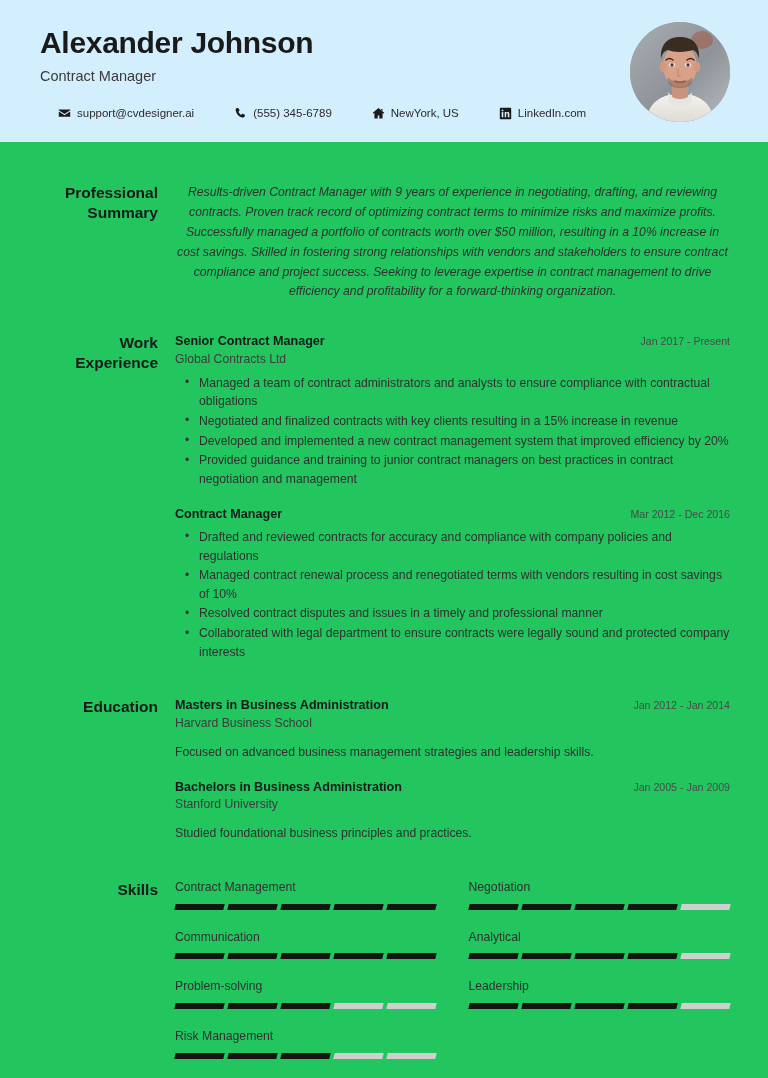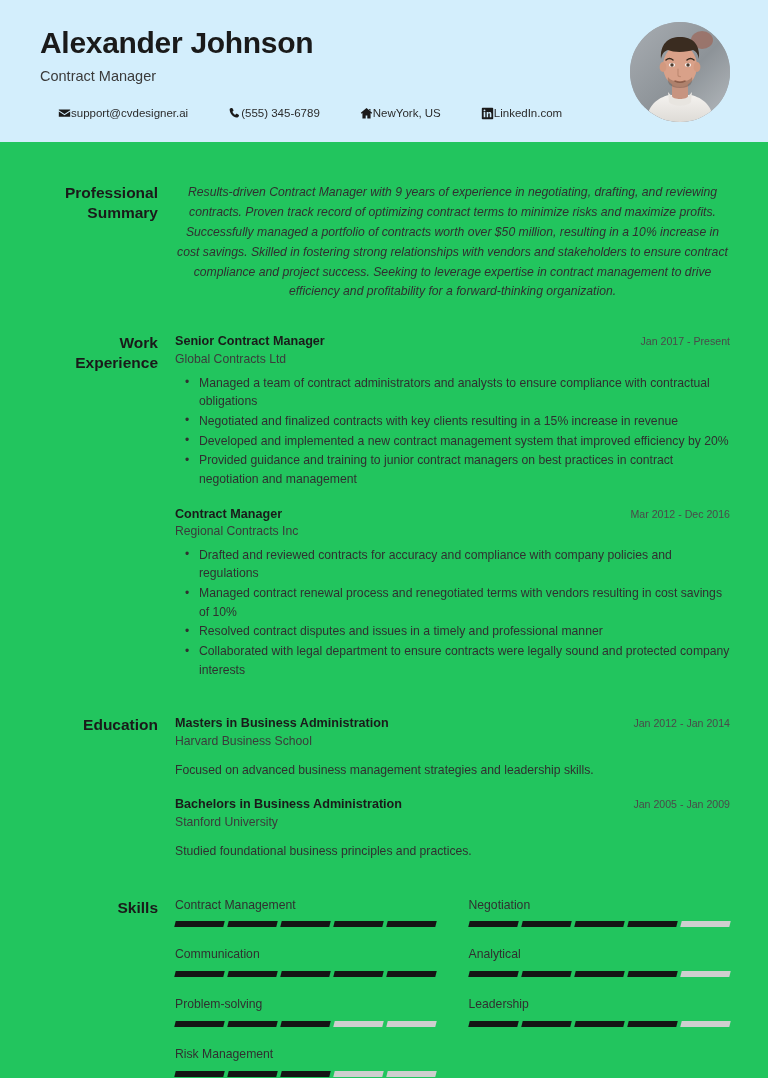--- a/index.html
+++ b/index.html
@@ -37,20 +37,21 @@
   }
   .contact-row {
     display: flex;
     align-items: center;
     margin-top: 23px;
     gap: 22px;
   }
   .contact-item {
     display: flex;
     align-items: center;
+    gap: 6px;
     font-size: 11.5px;
     color: #2b2b2b;
     white-space: nowrap;
     padding-left: 18px;
   }
   .contact-item .ico {
     display: inline-flex;
     align-items: center;
     justify-content: center;
     width: 13px;
@@ -290,21 +291,20 @@
               <li>Negotiated and finalized contracts with key clients resulting in a 15% increase in revenue</li>
               <li>Developed and implemented a new contract management system that improved efficiency by 20%</li>
               <li>Provided guidance and training to junior contract managers on best practices in contract negotiation and management</li>
             </ul>
           </div>
           <div class="entry">
             <div class="entry-head">
               <div class="entry-title">Contract Manager</div>
               <div class="entry-date">Mar 2012 - Dec 2016</div>
             </div>
-            <div class="entry-org">Regional Contracts Inc</div>
             <ul class="bullets">
               <li>Drafted and reviewed contracts for accuracy and compliance with company policies and regulations</li>
               <li>Managed contract renewal process and renegotiated terms with vendors resulting in cost savings of 10%</li>
               <li>Resolved contract disputes and issues in a timely and professional manner</li>
               <li>Collaborated with legal department to ensure contracts were legally sound and protected company interests</li>
             </ul>
           </div>
         </div>
     </div>
 

